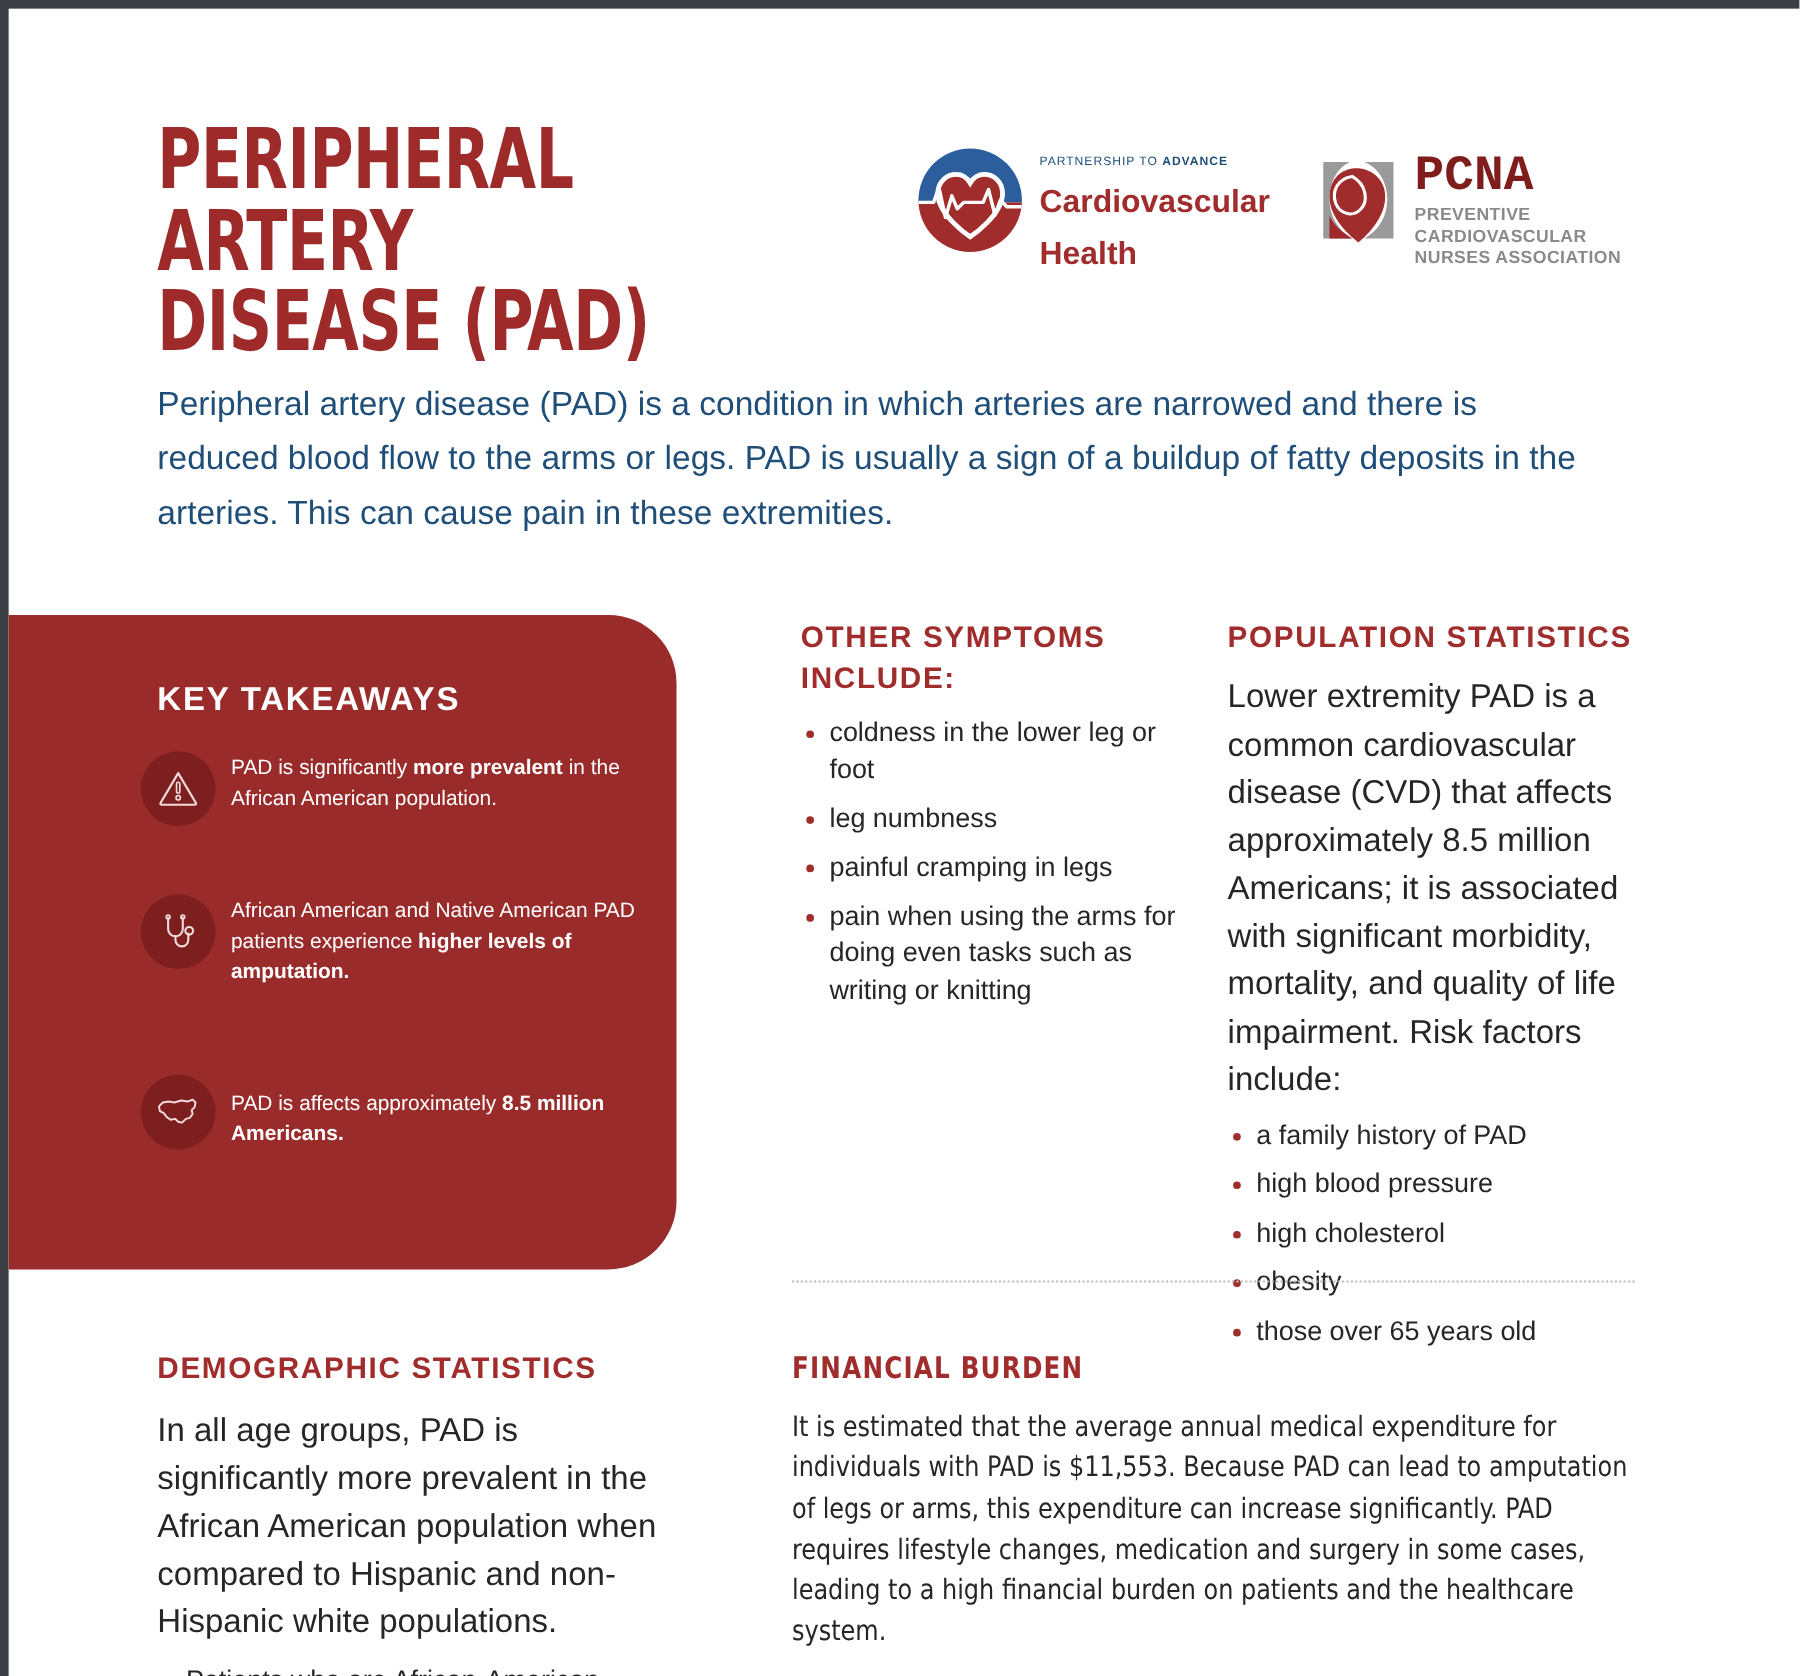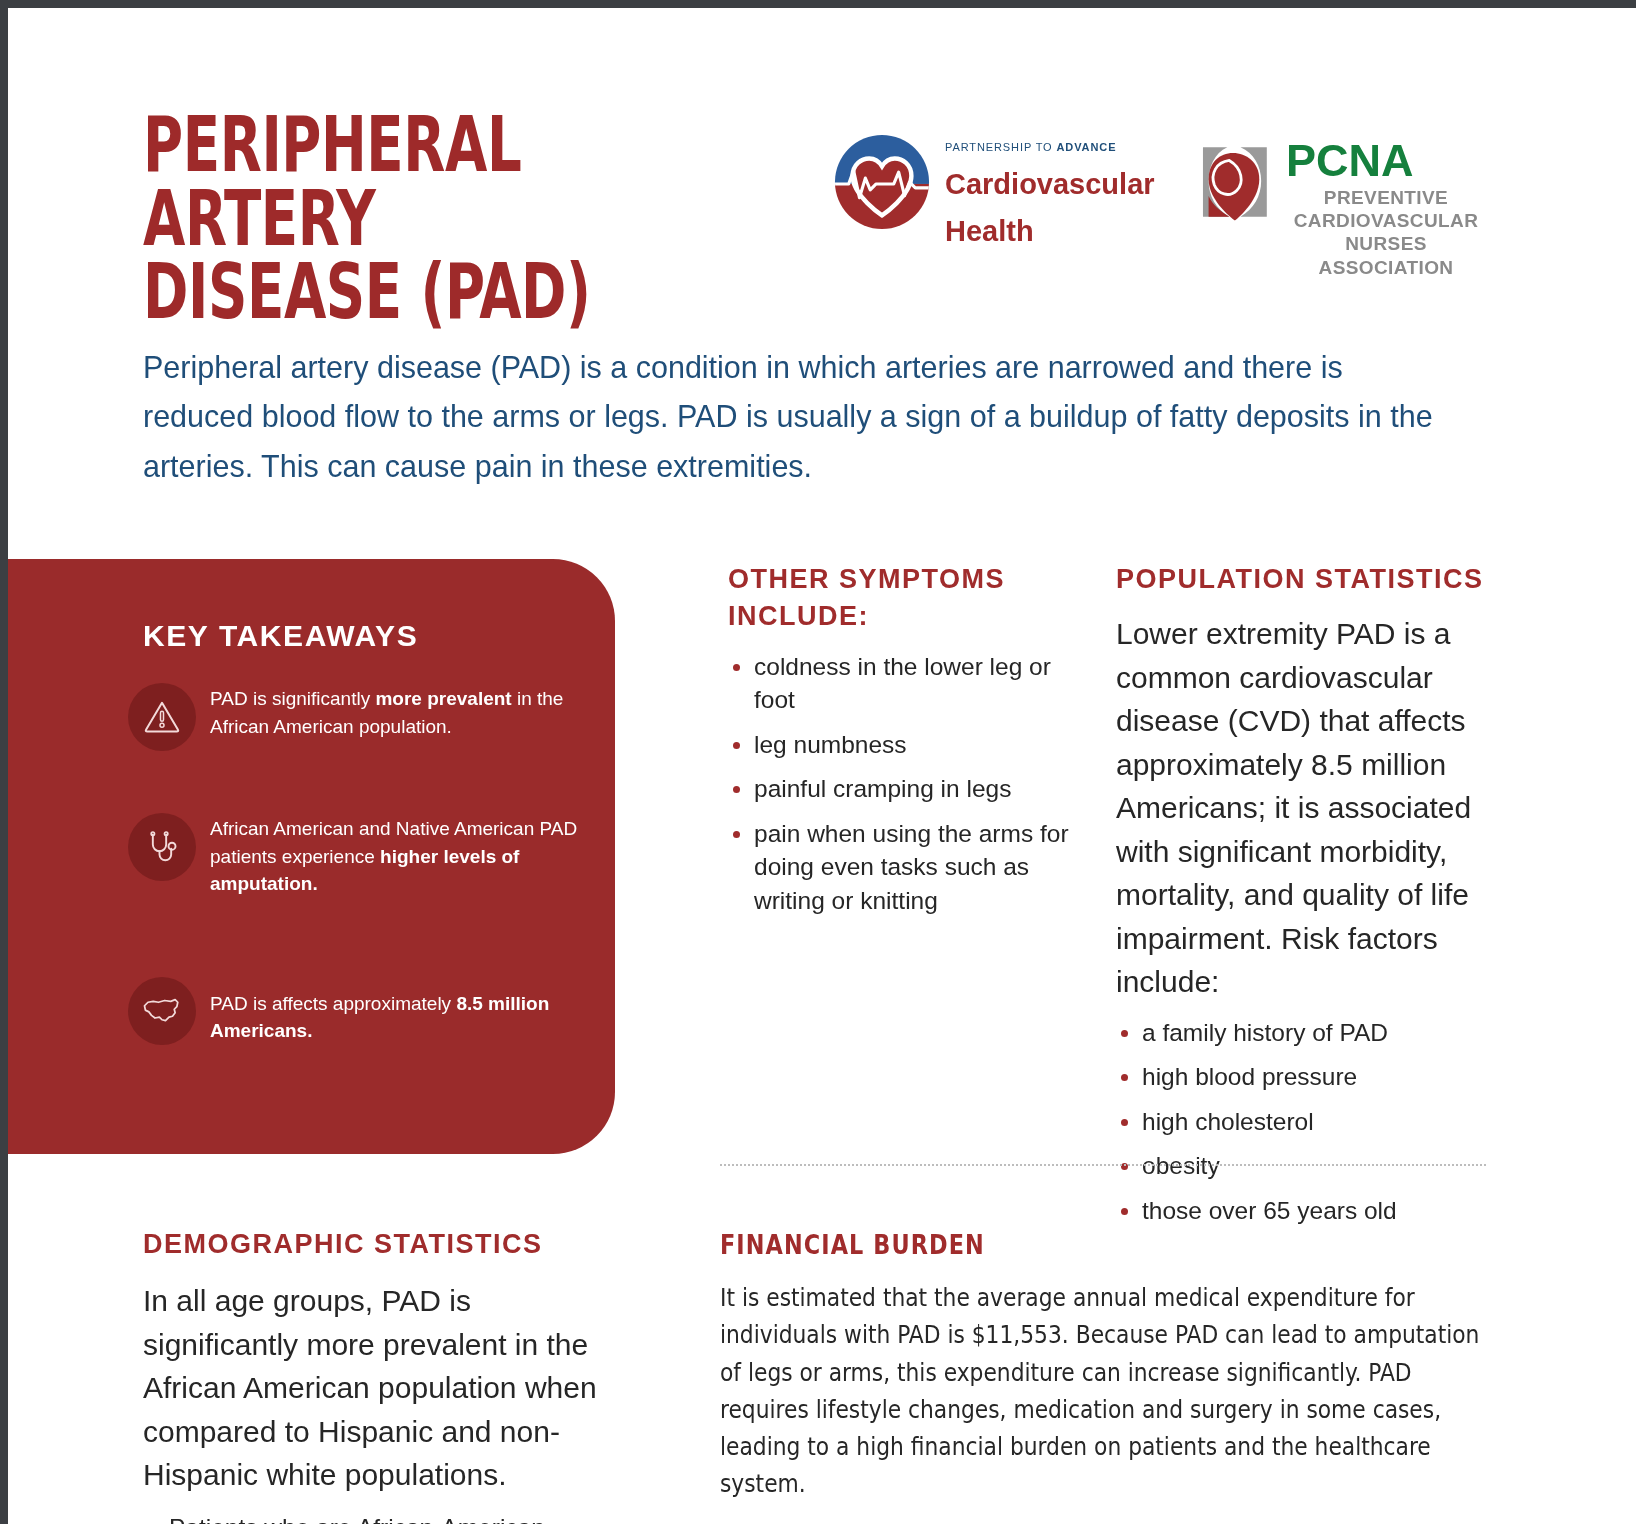--- a/index.html
+++ b/index.html
@@ -109,32 +109,32 @@
     width: 94px; height: 92px;
   }
   #logo-pcna .wordmark {
     position: absolute;
     left: 100px;
     top: 2px;
   }
   .pcna-big {
     font-size: 45px;
     font-weight: bold;
-    color: #15803d;
+    color: #7f1d1d;
     letter-spacing: 0px;
     line-height: 1;
+    font-family: Liberation Mono, monospace;
   }
   .pcna-sub {
-    font-size: 19px;
+    font-size: 16px;
     font-weight: bold;
     color: #8a8a8a;
     letter-spacing: 0.4px;
     line-height: 1.22;
     margin-top: 3px;
-    text-align: center;
   }
 
   
   #intro {
     position: absolute;
     left: 135px;
     top: 335px;
     width: 1290px;
     color: #1F4E79;
     font-size: 30.5px;

